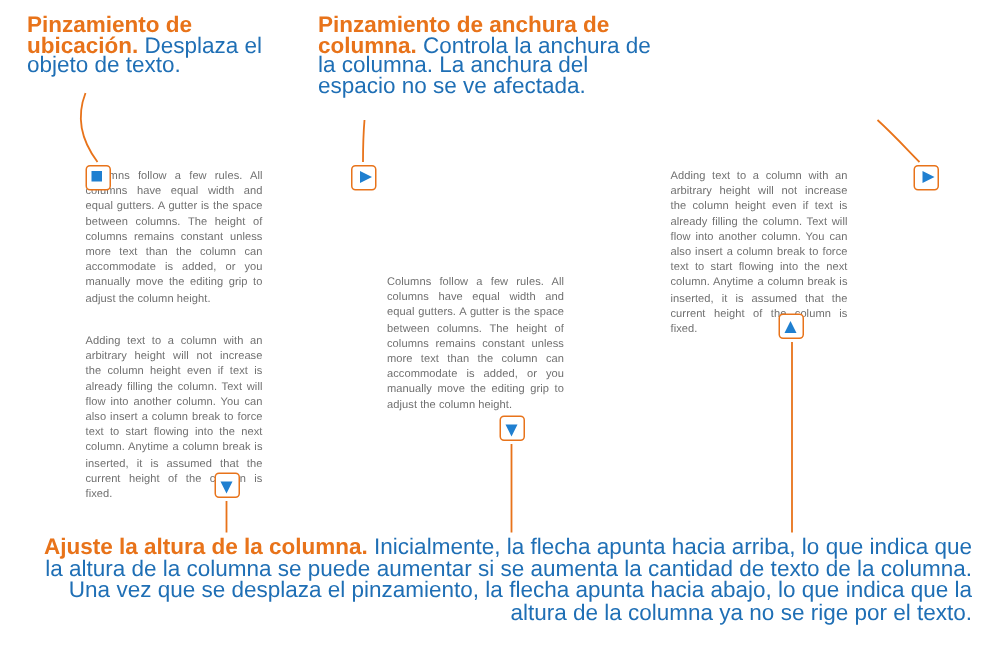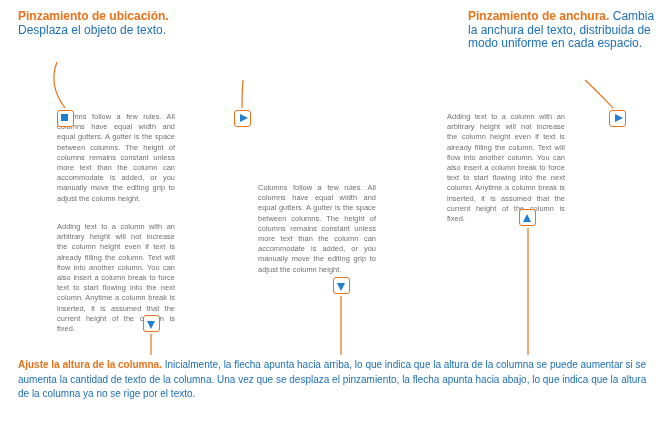--- a/index.html
+++ b/index.html
@@ -17,43 +17,44 @@
   .stage {
     position: relative;
     width: 669px;
     height: 431px;
   }
 
   
   .callout {
     position: absolute;
     color: #1f6fb5;
-    font-size: 12px;
+    font-size: 15px;
     line-height: 13.5px;
   }
   .callout .head {
     color: #E8731A;
     font-weight: bold;
   }
   .callout .body {
     color: #1f6fb5;
   }
 
   #callout-location  { left: 18px;  top: 10px;  width: 175px; }
   #callout-colwidth  { left: 212px; top: 10px; width: 230px; }
   #callout-width     { left: 468px; top: 10px; width: 195px; }
 
   #callout-height {
     position: absolute;
     left: 18px;
     top: 358px;
     width: 630px;
-    font-size: 10px;
+    font-size: 15px;
     line-height: 14.5px;
     color: #1f6fb5;
+    text-align: right;
   }
 
   
   .textcol {
     position: absolute;
     color: #6f6f6f;
     font-size: 7.4px;
     line-height: 10.2px;
     text-align: justify;
     filter: blur(0.45px);
@@ -141,25 +142,25 @@
     <path d="M151,355 C151,345 151,340 151,334" fill="none" stroke="#E8731A" stroke-width="1.2"></path>
     <path d="M341,355 C341,330 341,310 341,296" fill="none" stroke="#E8731A" stroke-width="1.2"></path>
     <path d="M528,355 C528,310 528,255 528,228" fill="none" stroke="#E8731A" stroke-width="1.2"></path>
   </svg>
 
   <div class="callout" id="callout-location">
     <span class="head">Pinzamiento de ubicación.</span>
     <span class="body">Desplaza el objeto de texto.</span>
   </div>
 
+  <div class="callout" id="callout-colwidth">
+    <span class="head">Pinzamiento de anchura de columna.</span>
+    <span class="body">Controla la anchura de la columna. La anchura del espacio no se ve afectada.</span>
+  </div>
 
-  <div class="callout" id="callout-width">
-    <span class="head">Pinzamiento de anchura.</span>
-    <span class="body">Cambia la anchura del texto, distribuida de modo uniforme en cada espacio.</span>
-  </div>
 
   <div id="callout-height">
     <span class="head" style="color:#E8731A;font-weight:bold;">Ajuste la altura de la columna.</span>
     <span class="body">Inicialmente, la flecha apunta hacia arriba, lo que indica que la altura de la columna se puede aumentar si se aumenta la cantidad de texto de la columna. Una vez que se desplaza el pinzamiento, la flecha apunta hacia abajo, lo que indica que la altura de la columna ya no se rige por el texto.</span>
   </div>
 
   <div class="textcol" id="doc-col-1">Columns follow a few rules.  All columns have equal width and equal gutters.  A gutter is the space between columns.  The height of columns remains constant unless more text than the column can accommodate is added, or you manually move the editing grip to adjust the column height.</div>
   <div class="textcol" id="doc-col-1b">Adding text to a column with an arbitrary height will not increase the column height even if text is already filling the column.  Text will flow into another column.  You can also insert a column break to force text to start flowing into the next column.  Anytime a column break is inserted, it is assumed that the current height of the column is fixed.</div>
   <div class="textcol" id="doc-col-2b">Columns follow a few rules.  All columns have equal width and equal gutters.  A gutter is the space between columns.  The height of columns remains constant unless more text than the column can accommodate is added, or you manually move the editing grip to adjust the column height.</div>
   <div class="textcol" id="doc-col-3">Adding text to a column with an arbitrary height will not increase the column height even if text is already filling the column.  Text will flow into another column.  You can also insert a column break to force text to start flowing into the next column.  Anytime a column break is inserted, it is assumed that the current height of the column is fixed.</div>

